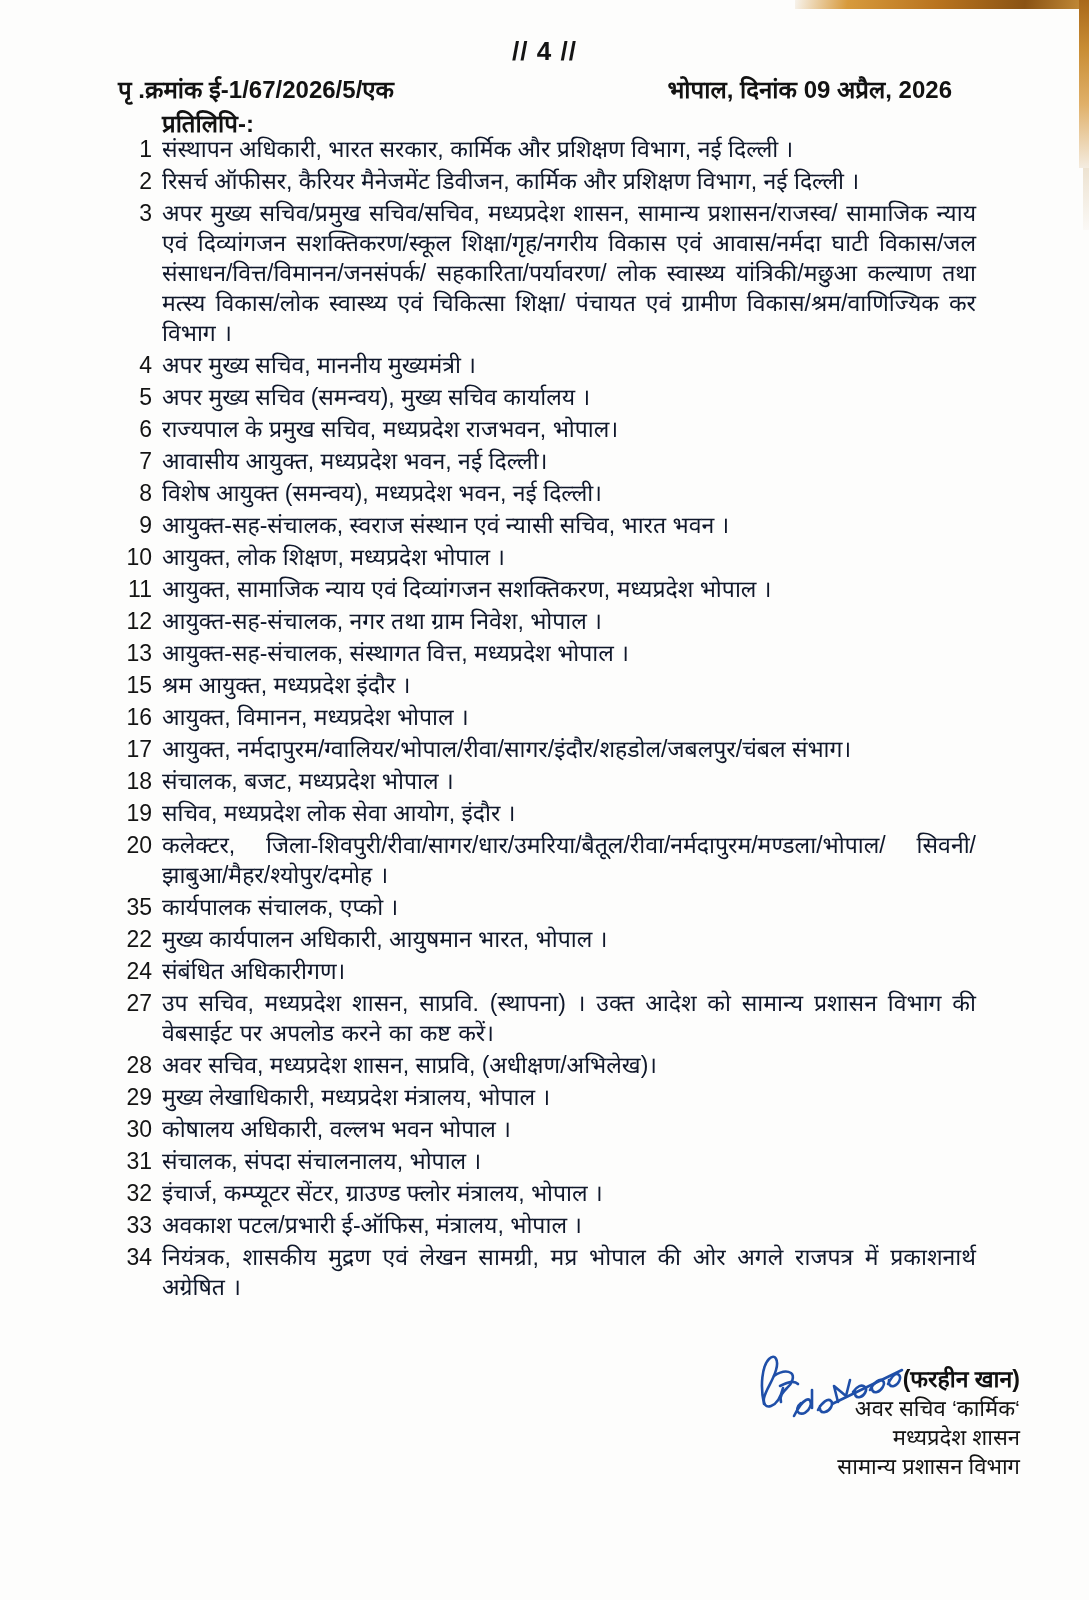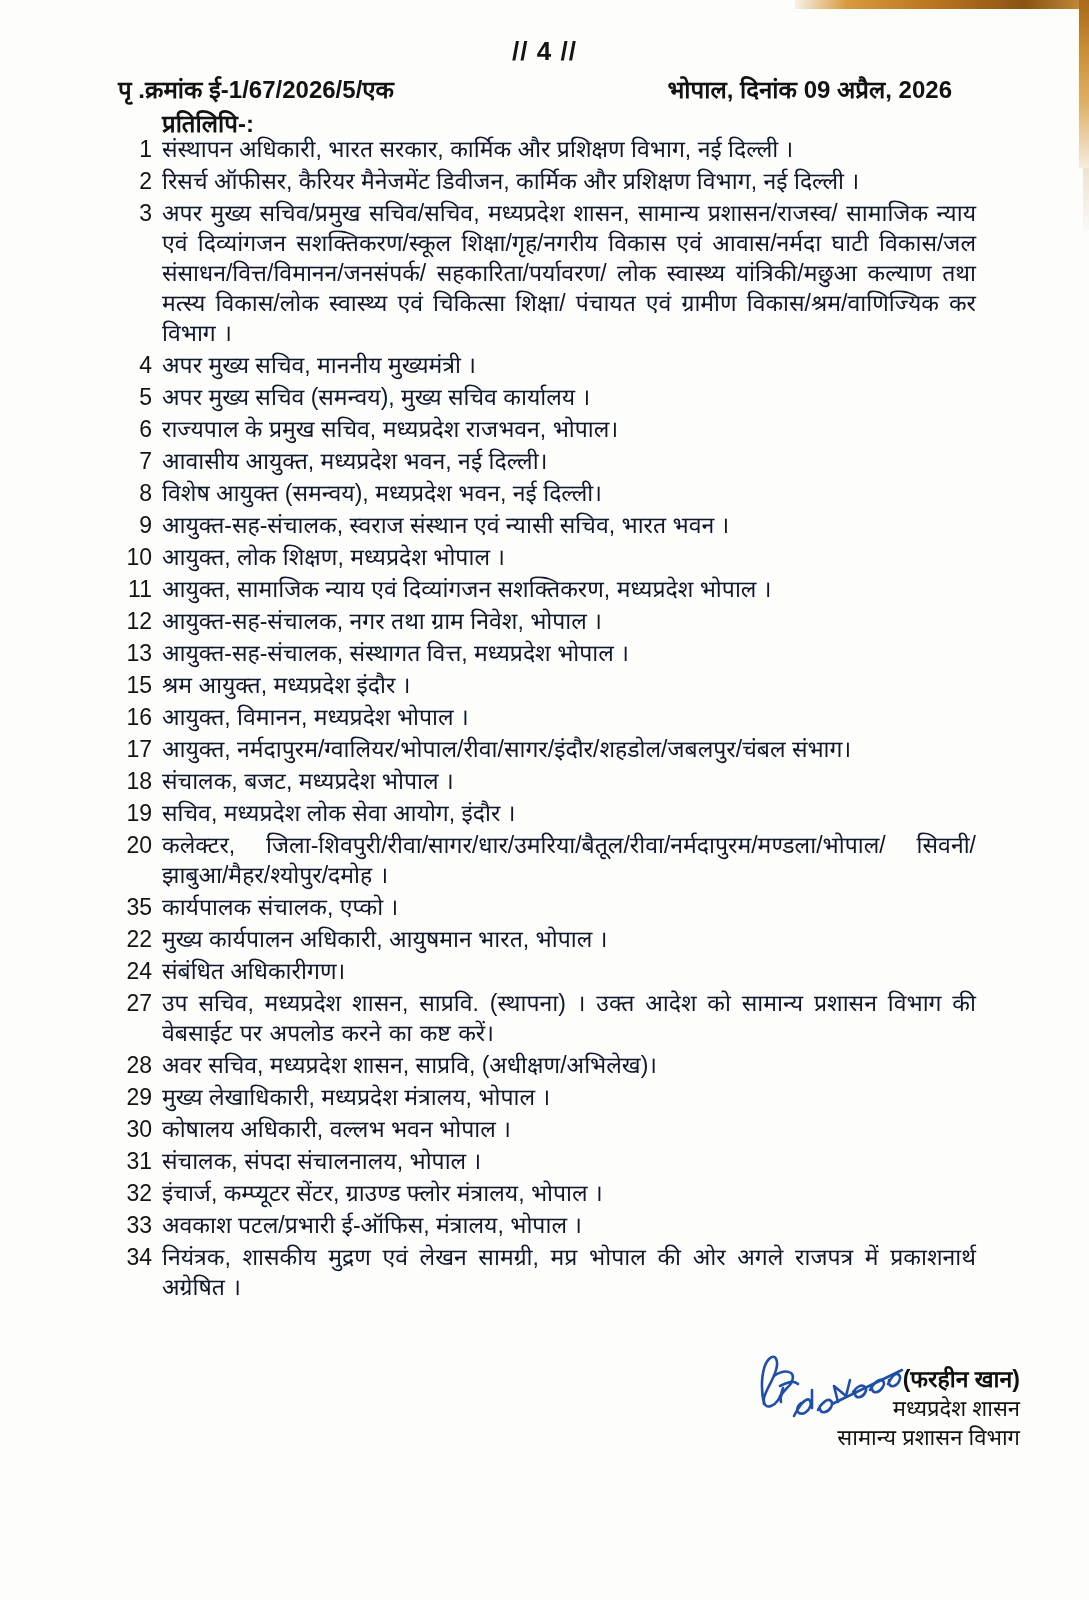--- a/index.html
+++ b/index.html
@@ -328,17 +328,18 @@
       <path d="M88 56 L84 40 L96 50 L100 34"></path>
       <path d="M103 46 C107 40 112 38 115 41 C118 44 114 50 110 51 C106 52 104 49 105 45"></path>
       <path d="M120 44 C124 36 130 32 133 35 C136 38 131 45 127 46 C123 47 121 44 122 40"></path>
       <path d="M138 38 C142 30 146 26 149 29 C152 32 148 39 144 40 C140 41 138 38 139 34"></path>
       <path d="M82 58 L152 24"></path>
     </g>
   </svg>
 
   <div class="sig-block">
     <div class="sig-name">(फरहीन खान)</div>
+    <div class="sig-line">अवर सचिव ‘कार्मिक‘</div>
     <div class="sig-line">मध्यप्रदेश शासन</div>
     <div class="sig-line">सामान्य प्रशासन विभाग</div>
   </div>
 
 </div>
 
 </body></html>

